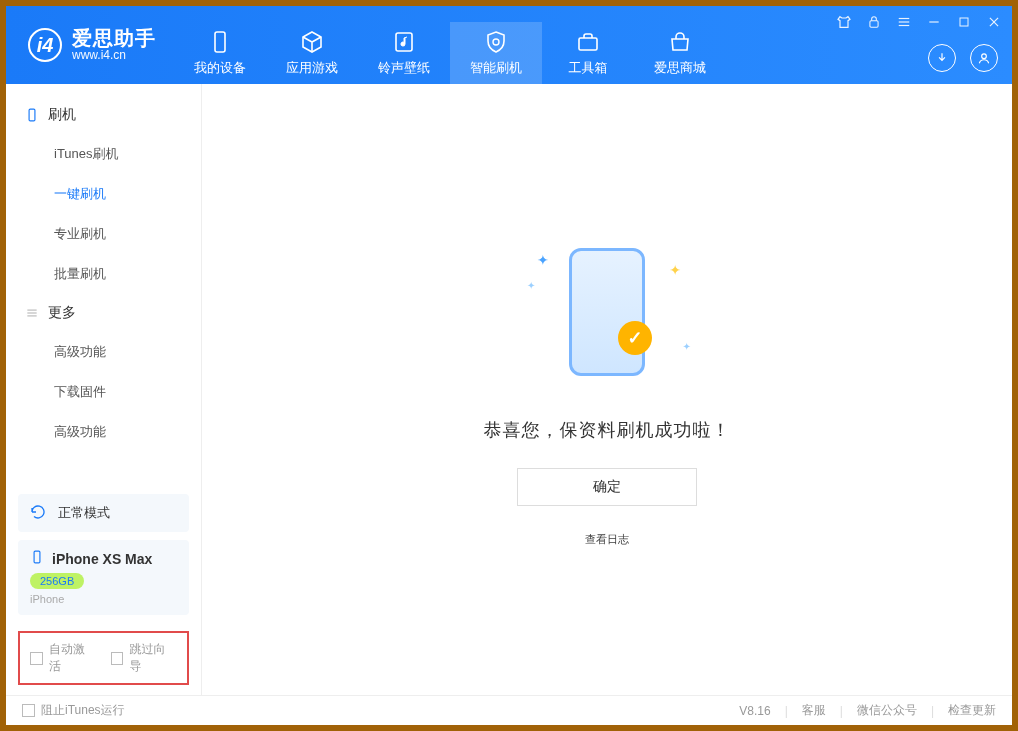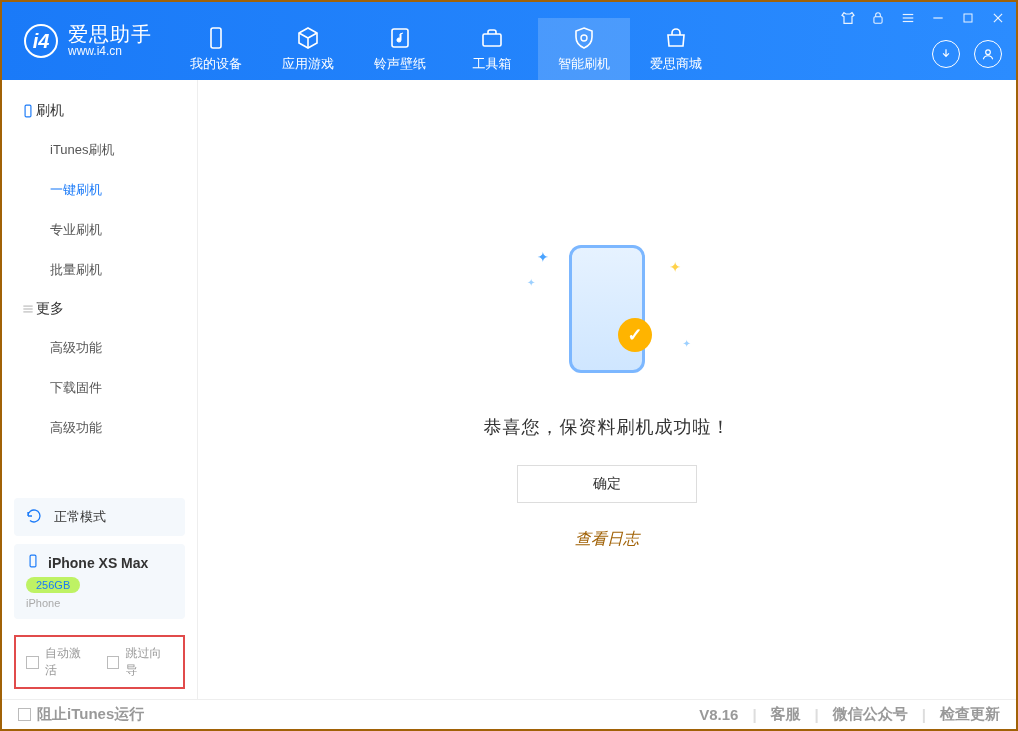--- a/index.html
+++ b/index.html
@@ -1,44 +1,44 @@
 <!DOCTYPE html>
 <html><head>
 <meta charset="utf-8">
 <style>
 * { margin: 0; padding: 0; box-sizing: border-box; font-family: "Microsoft YaHei", Arial, sans-serif; }
 body { background: #fff; }
-.window { width: 1018px; height: 731px; border: 2px solid #a16207; position: relative; background: #fff; }
+.window { width: 1018px; height: 731px; border: 6px solid #a16207; position: relative; background: #fff; }
 
 
 .header { height: 78px; background: linear-gradient(to right, #1a7af8, #2b8cff); display: flex; align-items: stretch; color: #fff; position: relative; }
 .logo-area { display: flex; align-items: center; padding: 0 18px 0 22px; gap: 10px; }
 .logo-circ { width: 34px; height: 34px; border: 2.5px solid #fff; border-radius: 50%; display: flex; align-items: center; justify-content: center; font-weight: bold; font-size: 20px; font-style: italic; }
 .logo-text { display: flex; flex-direction: column; line-height: 1.1; }
-.logo-text .t1 { font-size: 20px; font-weight: 400; letter-spacing: 1px; text-align: center; }
+.logo-text .t1 { font-size: 20px; font-weight: 700; letter-spacing: 1px; text-align: center; }
 .logo-text .t2 { font-size: 12px; opacity: 0.95; }
 
 .tabs { display: flex; align-items: stretch; }
 .tab { width: 92px; display: flex; flex-direction: column; align-items: center; justify-content: center; gap: 4px; font-size: 13px; cursor: pointer; margin-top: 16px; }
 .tab.active { background: rgba(255,255,255,0.18); }
 .tab-icon { width: 26px; height: 26px; display: flex; align-items: center; justify-content: center; }
 .tab-icon svg { width: 24px; height: 24px; fill: #fff; stroke: #fff; }
 
 .win-controls-top { position: absolute; right: 8px; top: 6px; display: flex; gap: 10px; align-items: center; }
 .win-controls-top .wc { width: 20px; height: 20px; display: flex; align-items: center; justify-content: center; cursor: pointer; opacity: 0.9; font-size: 15px; }
 .win-controls-bot { position: absolute; right: 14px; bottom: 12px; display: flex; gap: 14px; align-items: center; }
 .circ-btn { width: 28px; height: 28px; border: 1.8px solid #fff; border-radius: 50%; display: flex; align-items: center; justify-content: center; cursor: pointer; }
 
 
 .body { display: flex; height: calc(100% - 78px - 30px); }
 
 
 .sidebar { width: 196px; border-right: 1px solid #eee; display: flex; flex-direction: column; }
 .side-scroll { flex: 1; padding-top: 12px; overflow: hidden; }
-.side-group-h { display: flex; align-items: center; padding: 10px 18px; font-size: 14px; color: #333; font-weight: 500; }
+.side-group-h { display: flex; align-items: center; gap: 8px; padding: 10px 18px; font-size: 14px; color: #333; font-weight: 500; }
 .side-group-h .gicon { width: 16px; height: 16px; display: flex; align-items: center; justify-content: center; }
 .side-item { padding: 11px 18px 11px 48px; font-size: 13px; color: #555; cursor: pointer; }
 .side-item.active { color: #1a7af8; }
 
 .side-bottom { padding: 0 12px 8px 12px; }
 .card { background: #f4f8fc; border-radius: 4px; padding: 10px 12px; margin-bottom: 8px; display: flex; gap: 10px; font-size: 13px; color: #333; }
 .card .cicon { width: 18px; height: 18px; }
 .device-card { display: block; }
 .device-card .dname { font-size: 14px; font-weight: 600; color: #333; margin-bottom: 6px; display: flex; align-items: center; gap: 8px; }
 .pill { display: inline-block; background: #bef264; color: #1a7af8; font-size: 11px; padding: 2px 10px; border-radius: 10px; margin-bottom: 4px; }
@@ -49,24 +49,24 @@
 .chk { width: 13px; height: 13px; border: 1px solid #bbb; background: #fff; }
 
 
 .main { flex: 1; position: relative; display: flex; flex-direction: column; align-items: center; justify-content: center; gap: 26px; }
 .illus { position: relative; width: 180px; height: 160px; display: flex; align-items: center; justify-content: center; }
 .phone { width: 76px; height: 128px; border: 3px solid #7cb7ff; border-radius: 12px; background: linear-gradient(to bottom, #e6f2ff, #cfe6ff); position: relative; }
 .badge-chk { position: absolute; right: -10px; bottom: 18px; width: 34px; height: 34px; background: #ffb400; border-radius: 50%; display: flex; align-items: center; justify-content: center; color: #fff; font-size: 18px; font-weight: bold; }
 .sparkle { position: absolute; font-size: 14px; color: #7cb7ff; }
 .success-msg { font-size: 18px; color: #333; letter-spacing: 1px; }
 .ok-btn { width: 180px; height: 38px; border: 1px solid #ddd; background: #fff; font-size: 14px; color: #333; cursor: pointer; display: flex; align-items: center; justify-content: center; }
-.log-link { font-size: 16px; color: #a16207; cursor: pointer; font-style: italic; }
-
-
-.statusbar { height: 30px; border-top: 1px solid #eee; display: flex; align-items: center; padding: 0 16px; font-size: 15px; color: #999; gap: 8px; font-weight: bold; }
+.log-link { font-size: 11px; color: #404040; cursor: pointer; }
+
+
+.statusbar { height: 30px; border-top: 1px solid #eee; display: flex; align-items: center; padding: 0 16px; font-size: 12px; color: #999; gap: 8px; }
 .statusbar .left { display: flex; align-items: center; gap: 6px; }
 .statusbar .spacer { flex: 1; }
 .statusbar .sep { color: #ddd; margin: 0 6px; }
 .statusbar .sitem { cursor: pointer; }
 </style>
 </head>
 <body>
 
 <div class="window">
 
@@ -98,37 +98,37 @@
       </div>
       <div class="tab">
         <span class="tab-icon">
             <svg viewBox="0 0 24 24">
               <rect x="4" y="3" width="16" height="18" rx="2" fill="none" stroke-width="1.6"></rect>
               <path d="M13 8v6a2 2 0 1 1-1-1.7V8l3-1" fill="#fff"></path>
             </svg>
           </span>
         <span>铃声壁纸</span>
       </div>
+      <div class="tab active">
+        <span class="tab-icon">
+            <svg viewBox="0 0 24 24">
+              <path d="M12 2l8 3v6c0 5-3.5 9-8 11-4.5-2-8-6-8-11V5z" fill="none" stroke-width="1.6"></path>
+              <path d="M9 12a3 3 0 1 1 6 0 3 3 0 0 1-6 0" fill="none" stroke-width="1.4"></path>
+            </svg>
+          </span>
+        <span>智能刷机</span>
+      </div>
       <div class="tab">
         <span class="tab-icon">
             <svg viewBox="0 0 24 24">
               <rect x="3" y="8" width="18" height="12" rx="1.5" fill="none" stroke-width="1.6"></rect>
               <path d="M8 8V6a2 2 0 0 1 2-2h4a2 2 0 0 1 2 2v2" fill="none" stroke-width="1.6"></path>
             </svg>
           </span>
         <span>工具箱</span>
-      </div>
-      <div class="tab active">
-        <span class="tab-icon">
-            <svg viewBox="0 0 24 24">
-              <path d="M12 2l8 3v6c0 5-3.5 9-8 11-4.5-2-8-6-8-11V5z" fill="none" stroke-width="1.6"></path>
-              <path d="M9 12a3 3 0 1 1 6 0 3 3 0 0 1-6 0" fill="none" stroke-width="1.4"></path>
-            </svg>
-          </span>
-        <span>智能刷机</span>
       </div>
       <div class="tab">
         <span class="tab-icon">
             <svg viewBox="0 0 24 24">
               <path d="M4 9h16l-1 11H5z" fill="none" stroke-width="1.6"></path>
               <path d="M8 9V7a4 4 0 0 1 8 0v2" fill="none" stroke-width="1.6"></path>
             </svg>
           </span>
         <span>爱思商城</span>
       </div>

